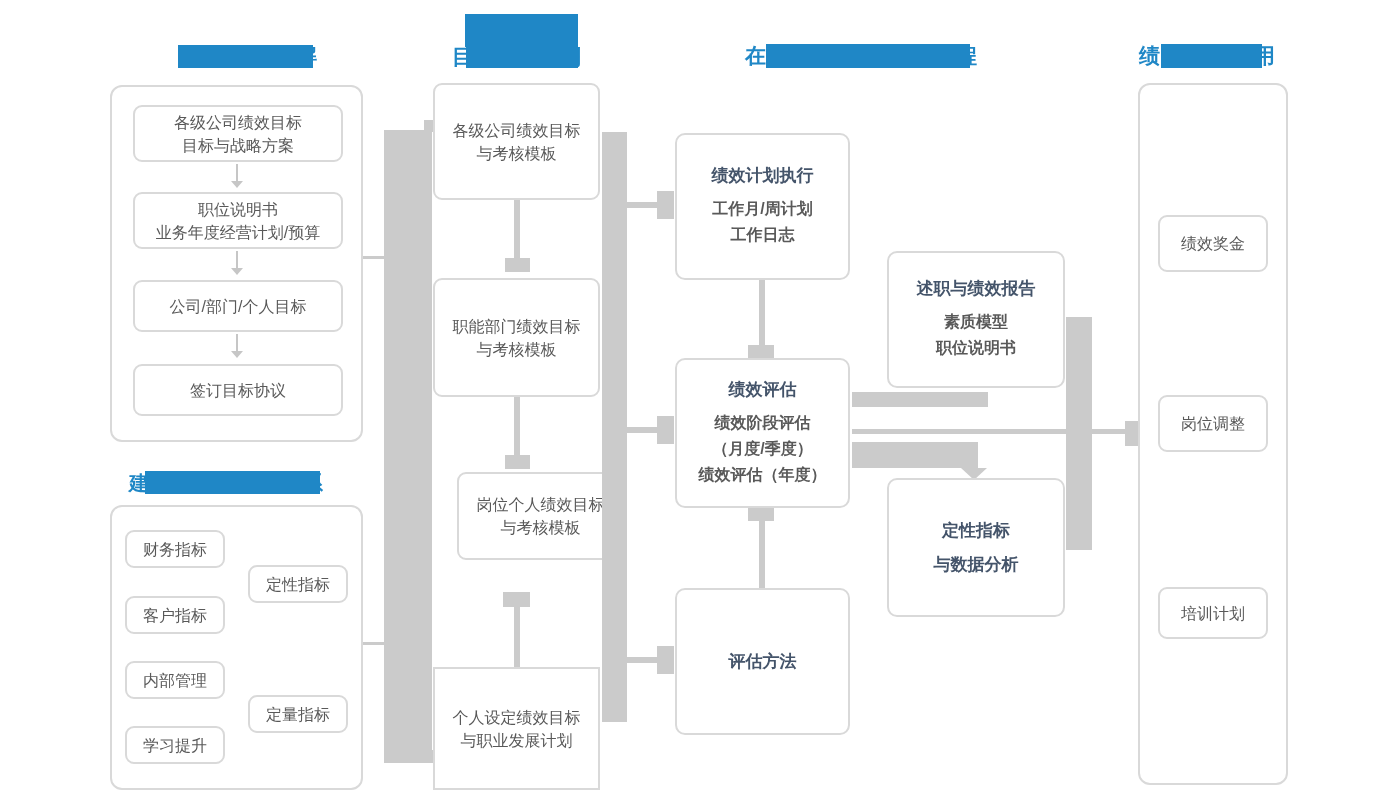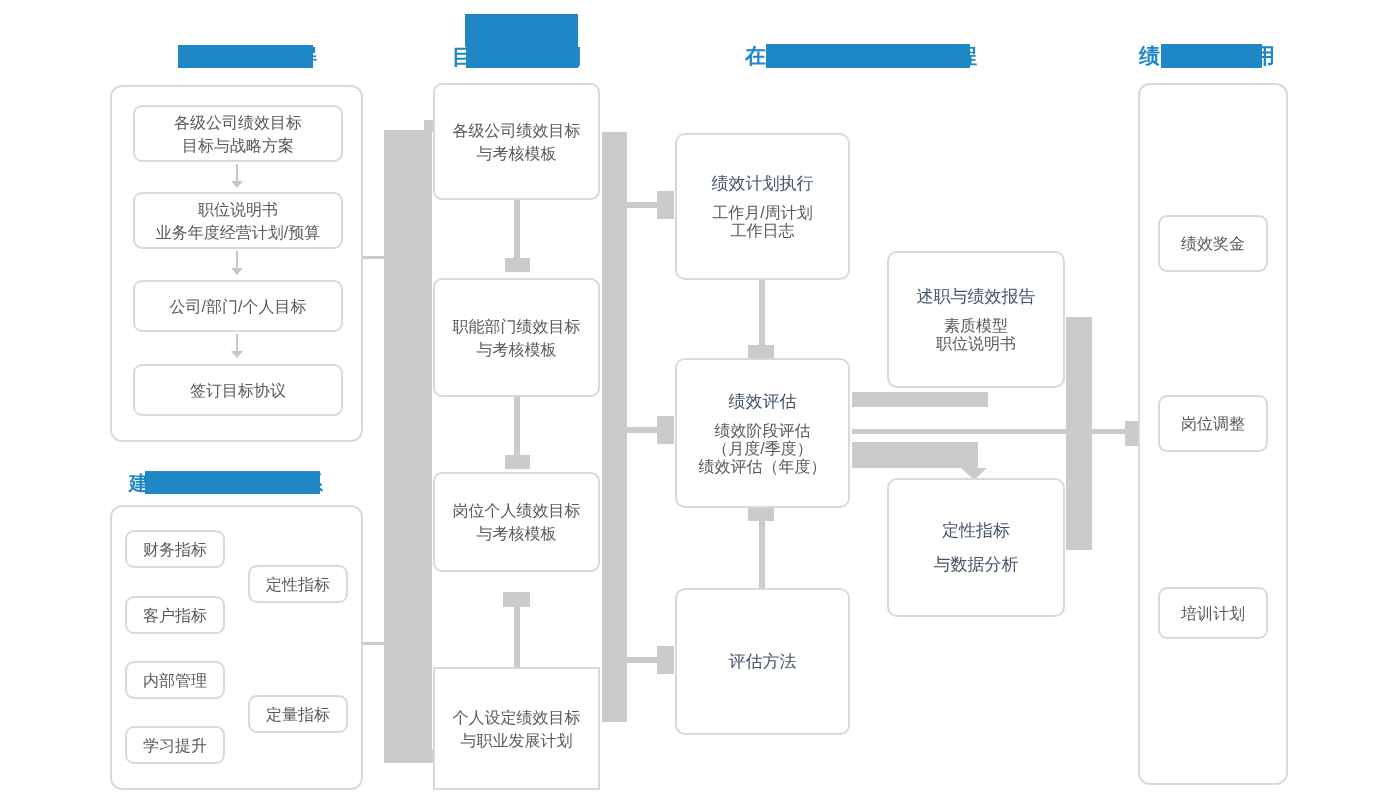--- a/index.html
+++ b/index.html
@@ -18,22 +18,22 @@
     text-align:center; color:#595959; font-size:16px; line-height:23px;
     white-space:pre-line;
   }
   .square { border-radius:0; }
   
   .pbox {
     background:#fff; border:2px solid #d9d9d9; border-radius:10px;
     display:flex; flex-direction:column; align-items:center; justify-content:center;
     gap:9px; text-align:center;
   }
-  .ptitle { font-weight:normal; color:#44546a; font-size:17px; line-height:22px; white-space:pre-line; }
-  .pbody  { color:#595959; font-size:16px; line-height:18px; white-space:pre-line; }
+  .ptitle { font-weight:bold; color:#44546a; font-size:17px; line-height:22px; white-space:pre-line; }
+  .pbody  { color:#595959; font-size:16px; line-height:26px; white-space:pre-line;font-weight:bold; }
   
   .bar  { background:#cbcbcb; }
   .tri-down { width:0; height:0; border-left:13px solid transparent; border-right:13px solid transparent; border-top:12px solid #cbcbcb; }
   .arr-line { width:2px; background:#c6c6c6; }
   .arr-head { width:0; height:0; border-left:6px solid transparent; border-right:6px solid transparent; border-top:7px solid #c6c6c6; }
   
   .hchar { color:#1f87c6; font-weight:bold; font-size:21px; line-height:24px; z-index:1; }
   .hrect { background:#1f87c6; z-index:2; }
 </style>
 </head>
@@ -97,21 +97,21 @@
 <div class="abs nbox" style="left:433px;top:83px;width:167px;height:117px">各级公司绩效目标
 与考核模板</div>
 <div class="abs bar" style="left:514px;top:200px;width:6px;height:58px"></div>
 <div class="abs bar" style="left:505px;top:258px;width:25px;height:14px"></div>
 
 <div class="abs nbox" style="left:433px;top:278px;width:167px;height:119px">职能部门绩效目标
 与考核模板</div>
 <div class="abs bar" style="left:514px;top:397px;width:6px;height:58px"></div>
 <div class="abs bar" style="left:505px;top:455px;width:25px;height:14px"></div>
 
-<div class="abs nbox" style="left:433px;top:472px;width:167px;height:100px">岗位个人绩效目标
+<div class="abs nbox" style="left:457px;top:472px;width:167px;height:88px">岗位个人绩效目标
 与考核模板</div>
 <div class="abs bar" style="left:503px;top:592px;width:27px;height:15px"></div>
 <div class="abs bar" style="left:514px;top:607px;width:6px;height:60px"></div>
 
 <div class="abs nbox square" style="left:433px;top:667px;width:167px;height:123px">个人设定绩效目标
 与职业发展计划</div>
 
 <div class="abs bar" style="left:602px;top:132px;width:25px;height:590px"></div>
 
 <div class="abs bar" style="left:627px;top:202px;width:32px;height:6px"></div>

